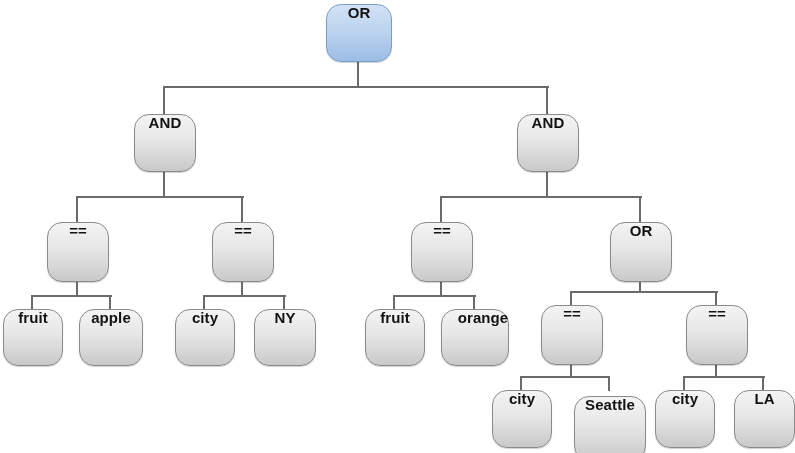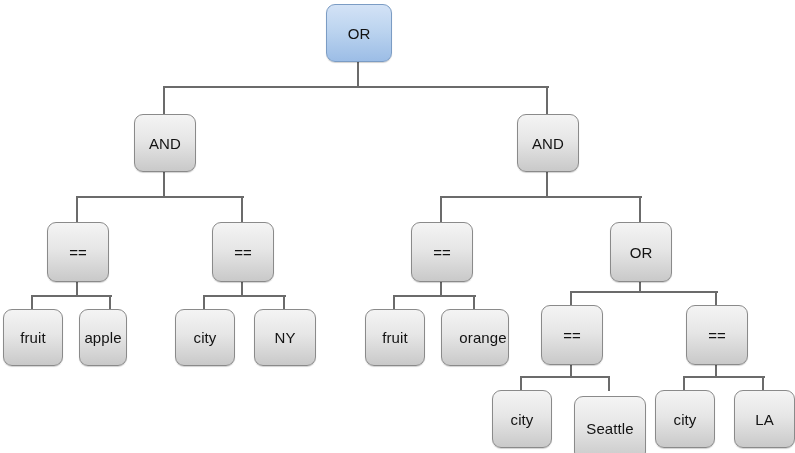--- a/index.html
+++ b/index.html
@@ -19,31 +19,32 @@
     position: absolute;
     background: #6b6b6b;
   }
   .edge.v { width: 2px; }
   .edge.h { height: 2px; }
 
   .node {
     position: absolute;
     box-sizing: border-box;
     display: flex;
-    align-items: center;
+    align-items: flex-start;
     justify-content: center;
-    border-radius: 9px;
+    border-radius: 15px;
     border: 1px solid #8d8d8d;
     box-shadow: 0 1px 1px rgba(0,0,0,0.18);
     color: #121212;
     font-size: 15px;
     line-height: 1;
     letter-spacing: 0.1px;
     white-space: nowrap;
     user-select: none;
+    font-weight: bold;
   }
   .node.gray {
     background: linear-gradient(to bottom, #f4f4f4 0%, #e6e6e6 45%, #c9c9c9 100%);
     border-color: #8a8a8a;
   }
   .node.blue {
     background: linear-gradient(to bottom, #d3e2f6 0%, #bcd4ef 45%, #9cbde6 100%);
     border-color: #7b9cc4;
   }
   .node-label {
@@ -111,21 +112,21 @@
       </div>
       <div class="node gray" style="left: 411px; top: 222px; width: 62px; height: 60px;">
         <span class="node-label">==</span>
       </div>
       <div class="node gray" style="left: 610px; top: 222px; width: 62px; height: 60px;">
         <span class="node-label">OR</span>
       </div>
       <div class="node gray" style="left: 3px; top: 309px; width: 60px; height: 57px;">
         <span class="node-label">fruit</span>
       </div>
-      <div class="node gray" style="left: 79px; top: 309px; width: 48px; height: 57px;">
+      <div class="node gray" style="left: 79px; top: 309px; width: 64px; height: 57px;">
         <span class="node-label">apple</span>
       </div>
       <div class="node gray" style="left: 175px; top: 309px; width: 60px; height: 57px;">
         <span class="node-label">city</span>
       </div>
       <div class="node gray" style="left: 254px; top: 309px; width: 62px; height: 57px;">
         <span class="node-label">NY</span>
       </div>
       <div class="node gray" style="left: 365px; top: 309px; width: 60px; height: 57px;">
         <span class="node-label">fruit</span>

